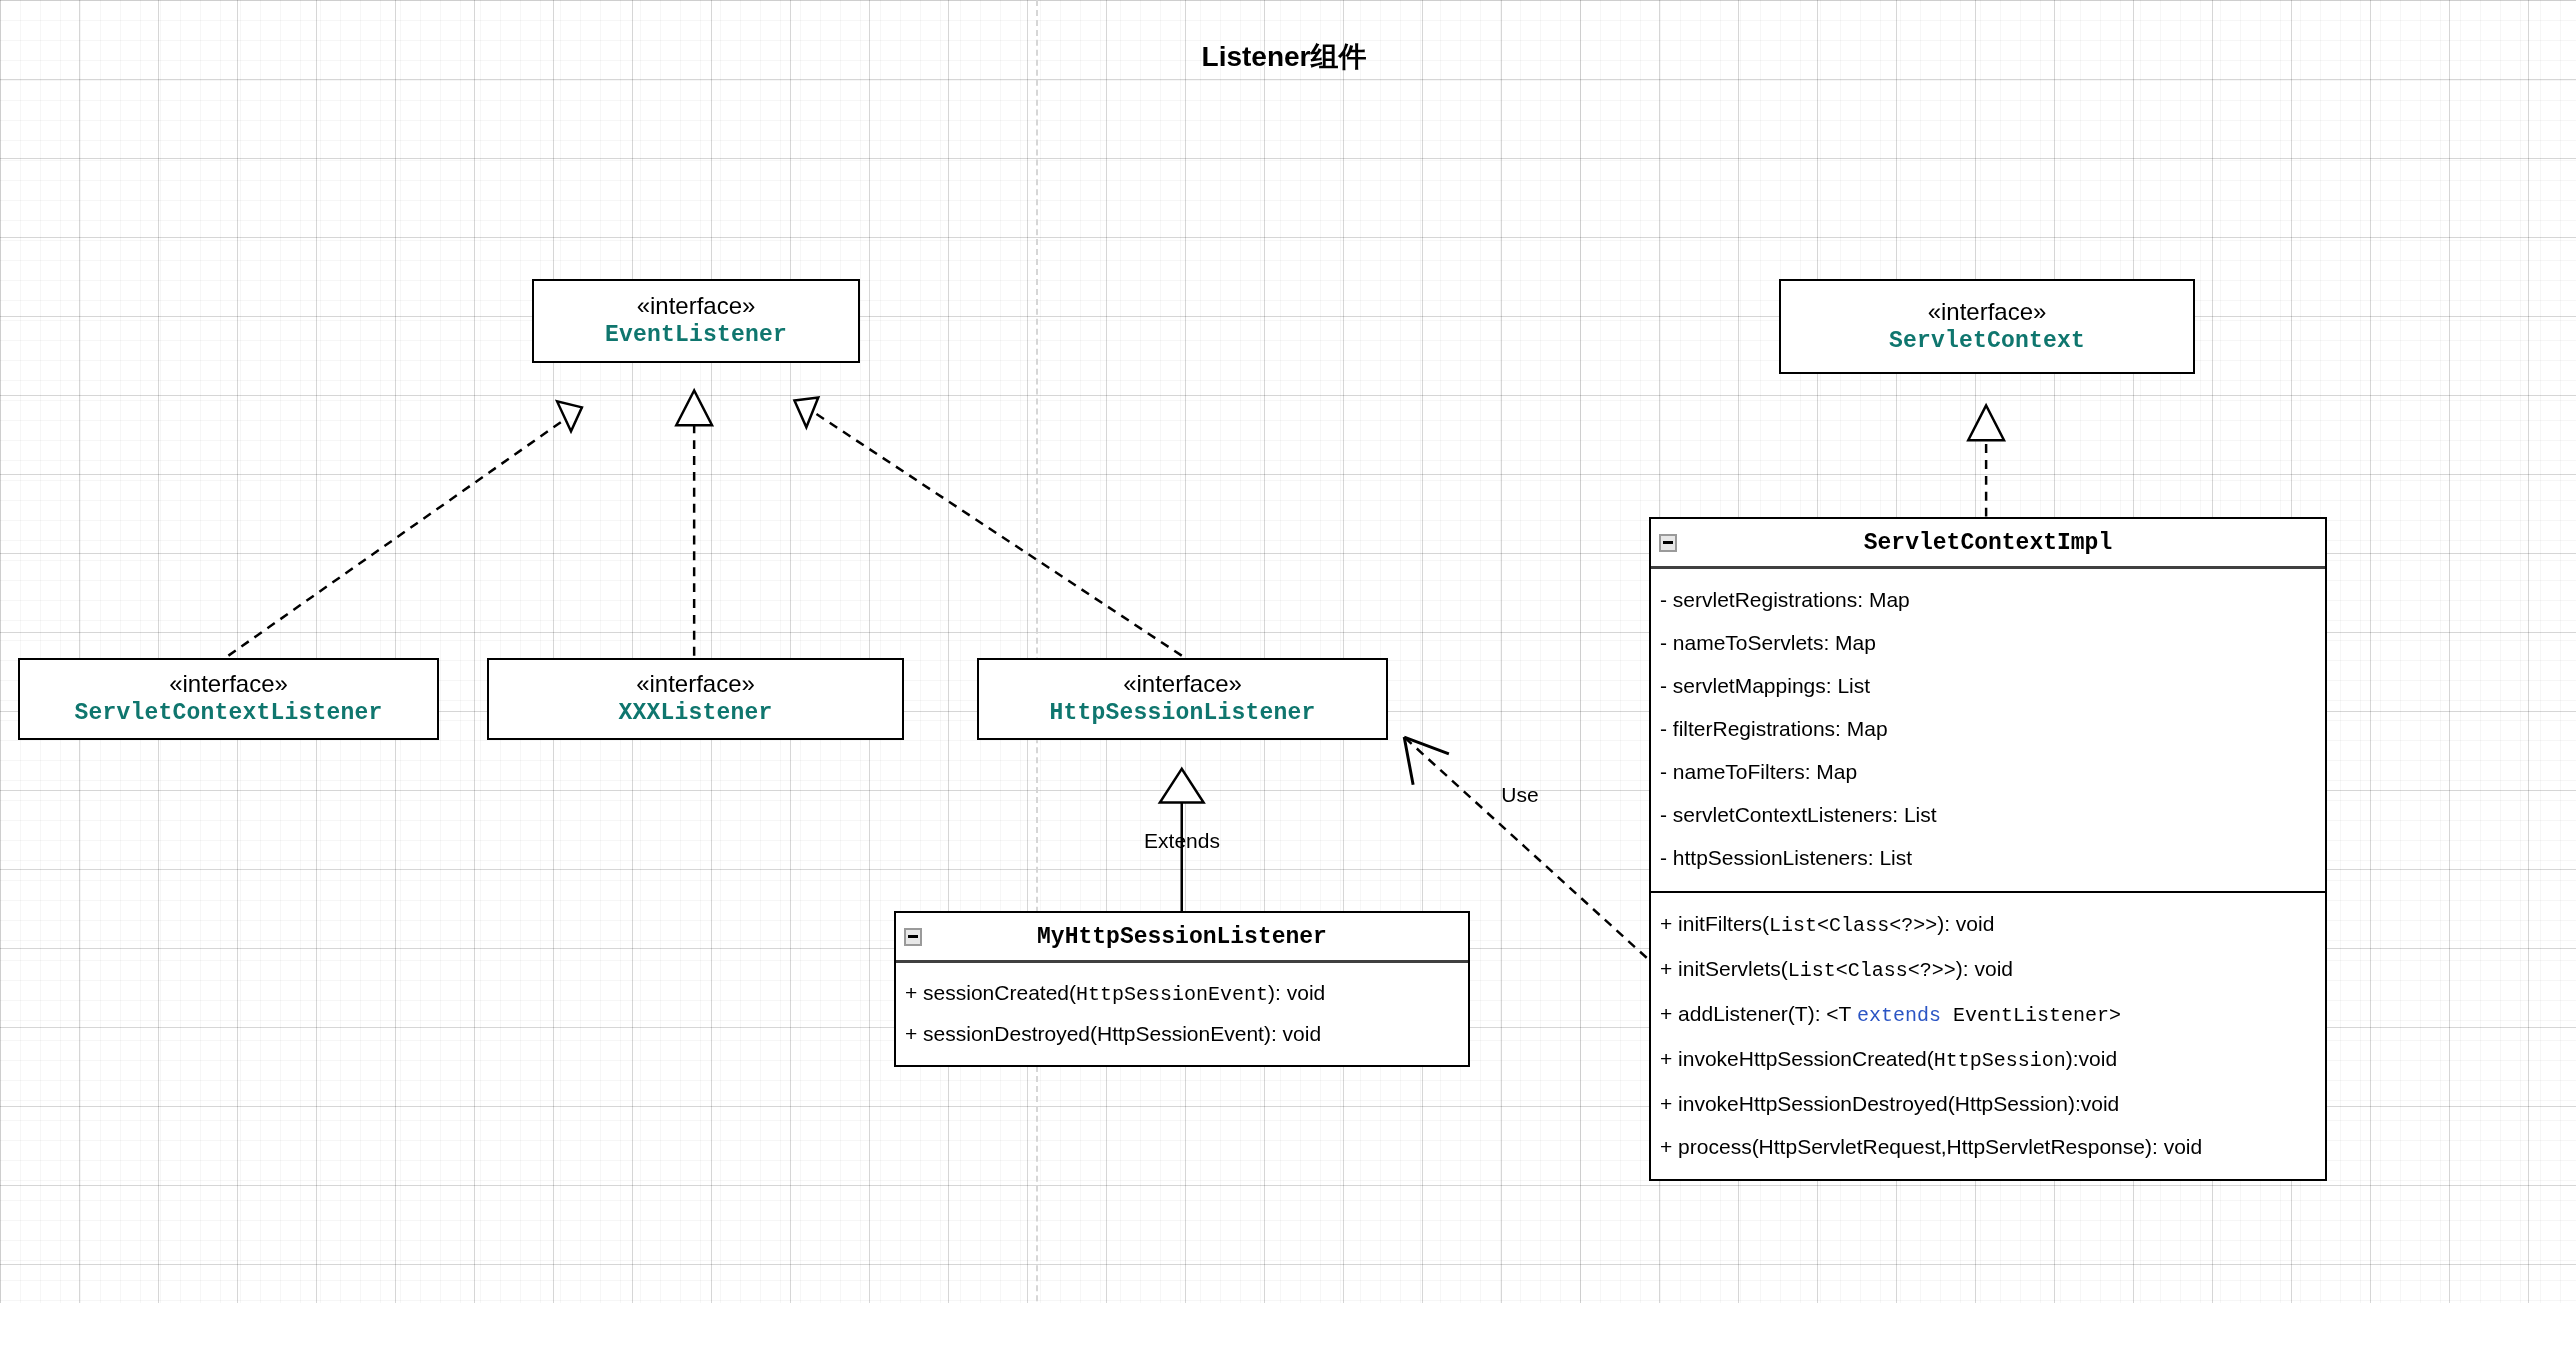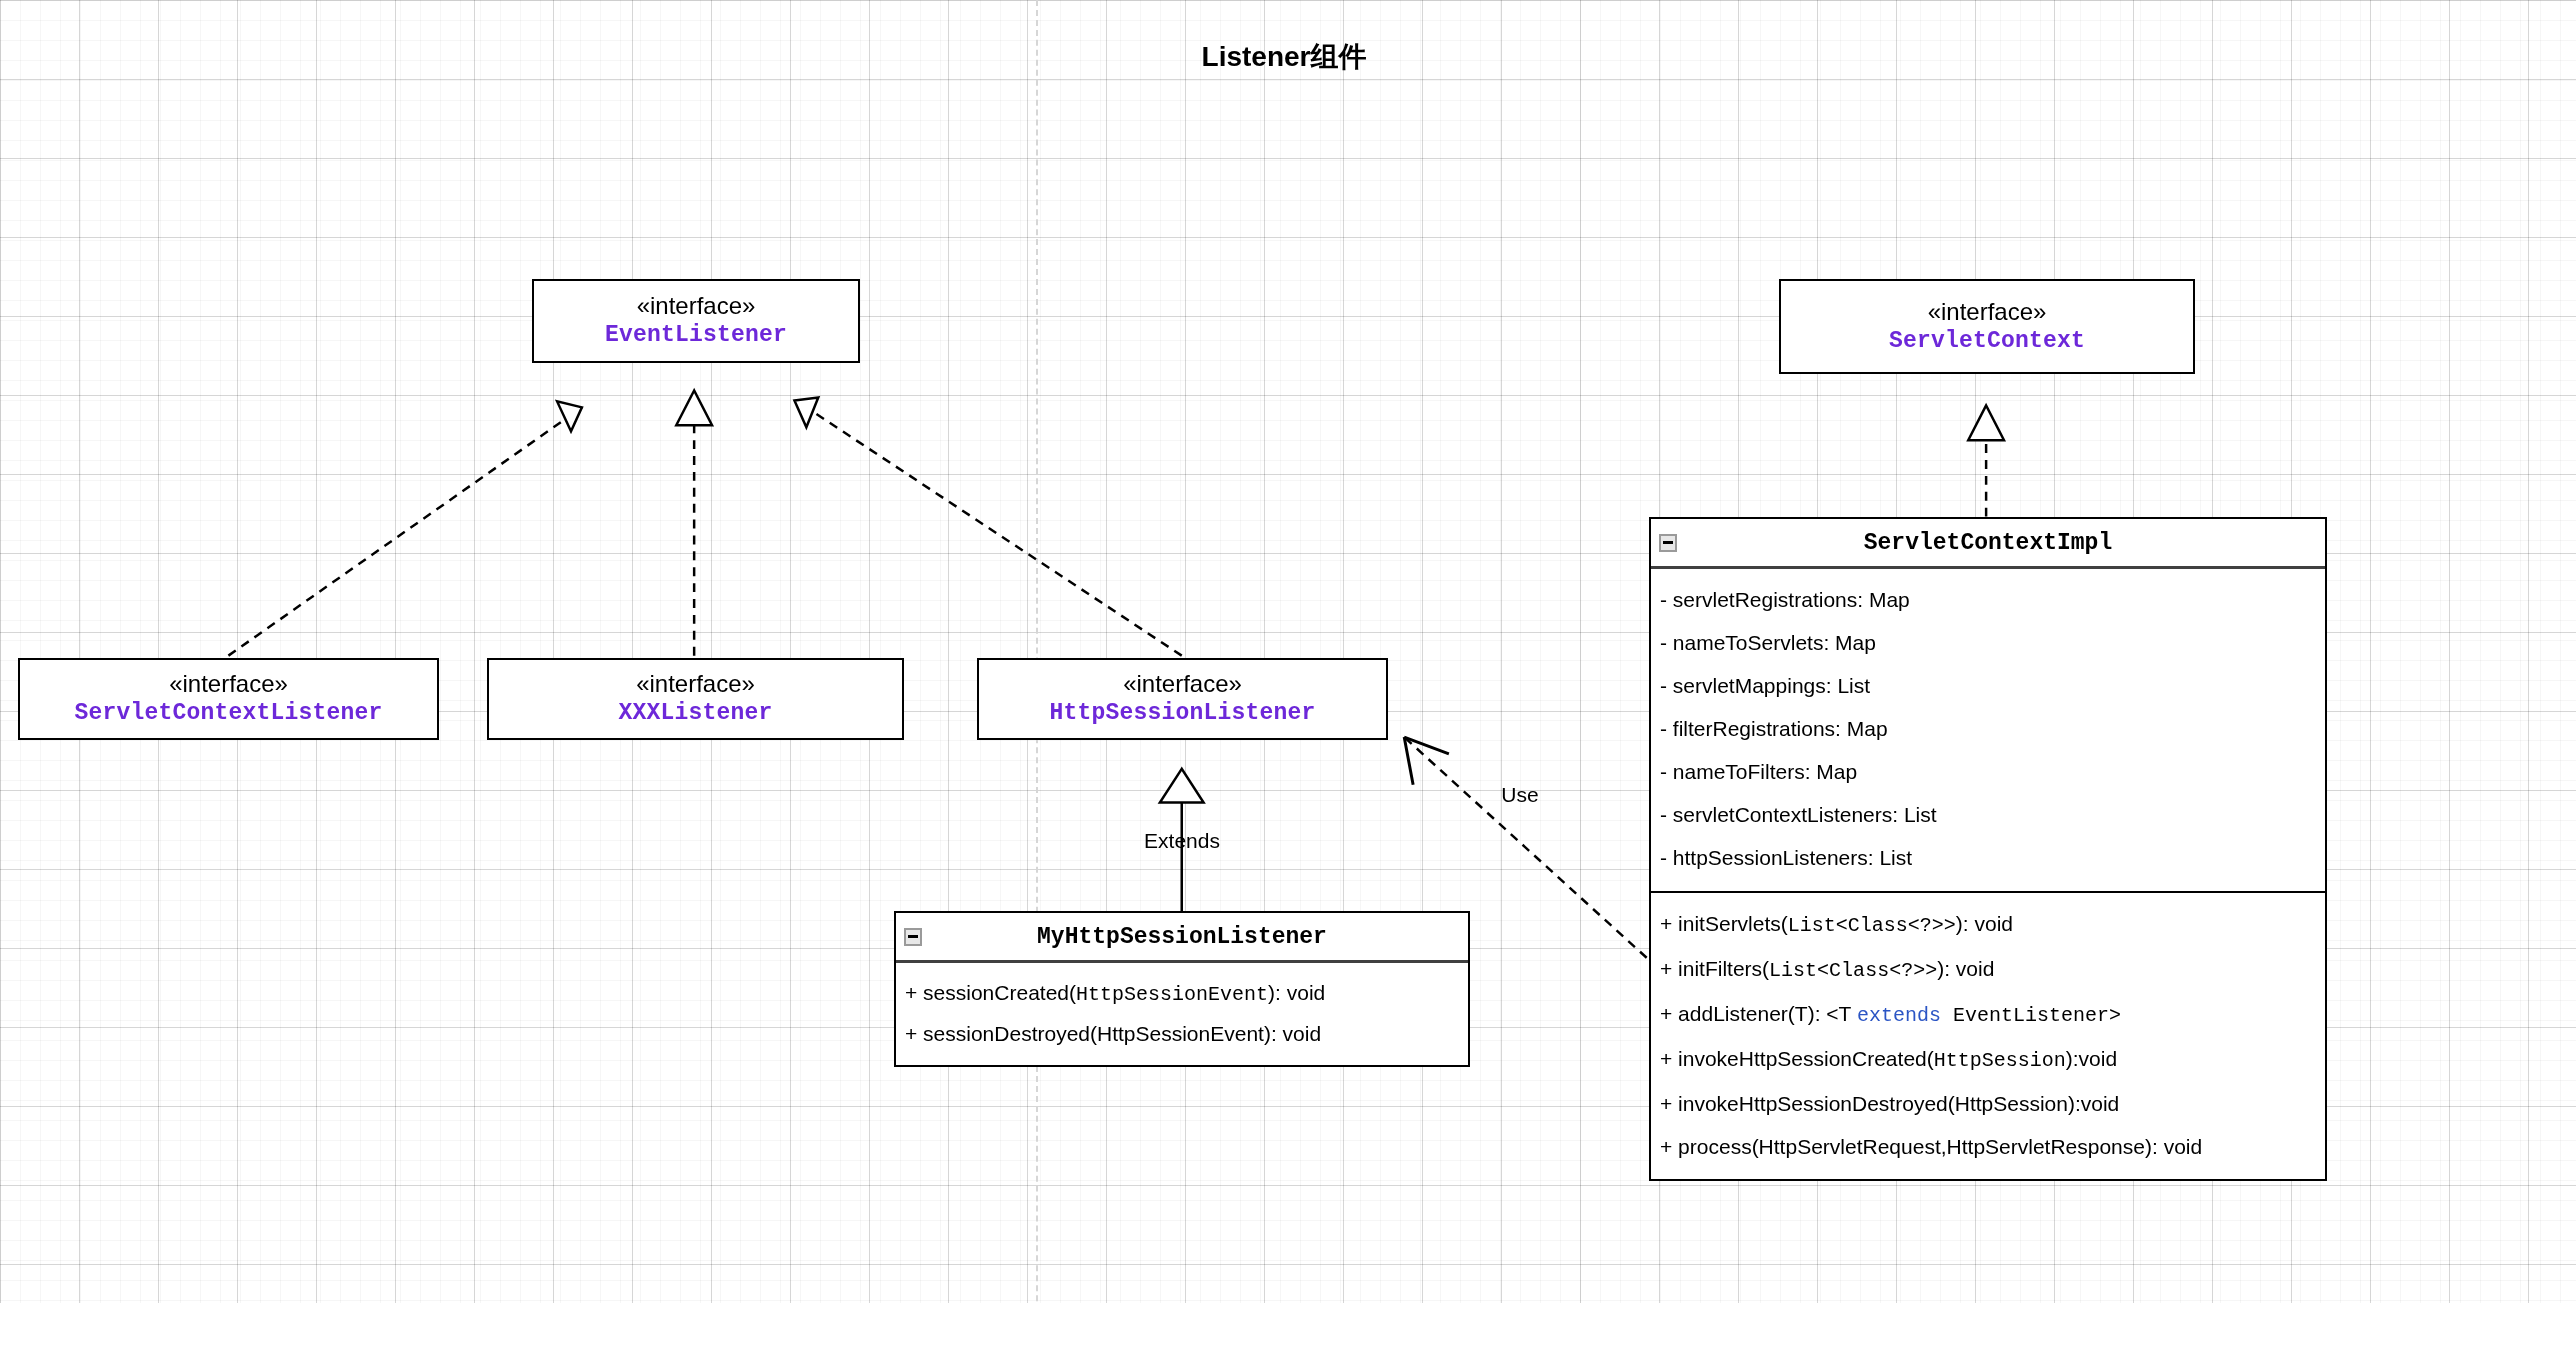--- a/index.html
+++ b/index.html
@@ -58,21 +58,21 @@
   .iface-stereo {
     font-family: "Liberation Sans", sans-serif;
     font-size: 24px;
     color: #000000;
     line-height: 1.25;
   }
   .iface-name {
     font-family: "Liberation Mono", monospace;
     font-weight: bold;
     font-size: 23px;
-    color: #6d28d9;
+    color: #0f766e;
     line-height: 1.3;
     letter-spacing: 0.2px;
   }
 
   .class-header {
     position: relative;
     height: 47px;
     border-bottom: 3px solid #404040;
     display: flex;
     align-items: center;
@@ -254,26 +254,26 @@
       <div class="member" style="padding-top:11px; padding-bottom:11px;">- nameToServlets: Map</div>
       <div class="member" style="padding-top:11px; padding-bottom:11px;">- servletMappings: List</div>
       <div class="member" style="padding-top:11px; padding-bottom:11px;">- filterRegistrations: Map</div>
       <div class="member" style="padding-top:11px; padding-bottom:11px;">- nameToFilters: Map</div>
       <div class="member" style="padding-top:11px; padding-bottom:11px;">- servletContextListeners: List</div>
       <div class="member" style="padding-top:11px; padding-bottom:11px;">- httpSessionListeners: List</div>
     </div>
 
     <div class="compartment" style="padding-top:9px; padding-bottom:11px;">
       <div class="member" style="padding-top:11px; padding-bottom:11px;">
+        <span>+ initFilters(</span><span class="mono">List&lt;Class&lt;?&gt;&gt;</span><span>): void</span>
+      </div>
+      <div class="member" style="padding-top:11px; padding-bottom:11px;">
         <span>+ initServlets(</span><span class="mono">List&lt;Class&lt;?&gt;&gt;</span><span>): void</span>
       </div>
       <div class="member" style="padding-top:11px; padding-bottom:11px;">
-        <span>+ initFilters(</span><span class="mono">List&lt;Class&lt;?&gt;&gt;</span><span>): void</span>
-      </div>
-      <div class="member" style="padding-top:11px; padding-bottom:11px;">
         <span>+ addListener(T): &lt;T </span><span class="kw-extends">extends</span><span class="mono"> EventListener&gt;</span>
       </div>
       <div class="member" style="padding-top:11px; padding-bottom:11px;">
         <span>+ invokeHttpSessionCreated(</span><span class="mono">HttpSession</span><span>):void</span>
       </div>
       <div class="member" style="padding-top:11px; padding-bottom:11px;">
         <span>+ invokeHttpSessionDestroyed(HttpSession):void</span>
       </div>
       <div class="member" style="padding-top:11px; padding-bottom:11px;">
         <span>+ process(HttpServletRequest,HttpServletResponse): void</span>

